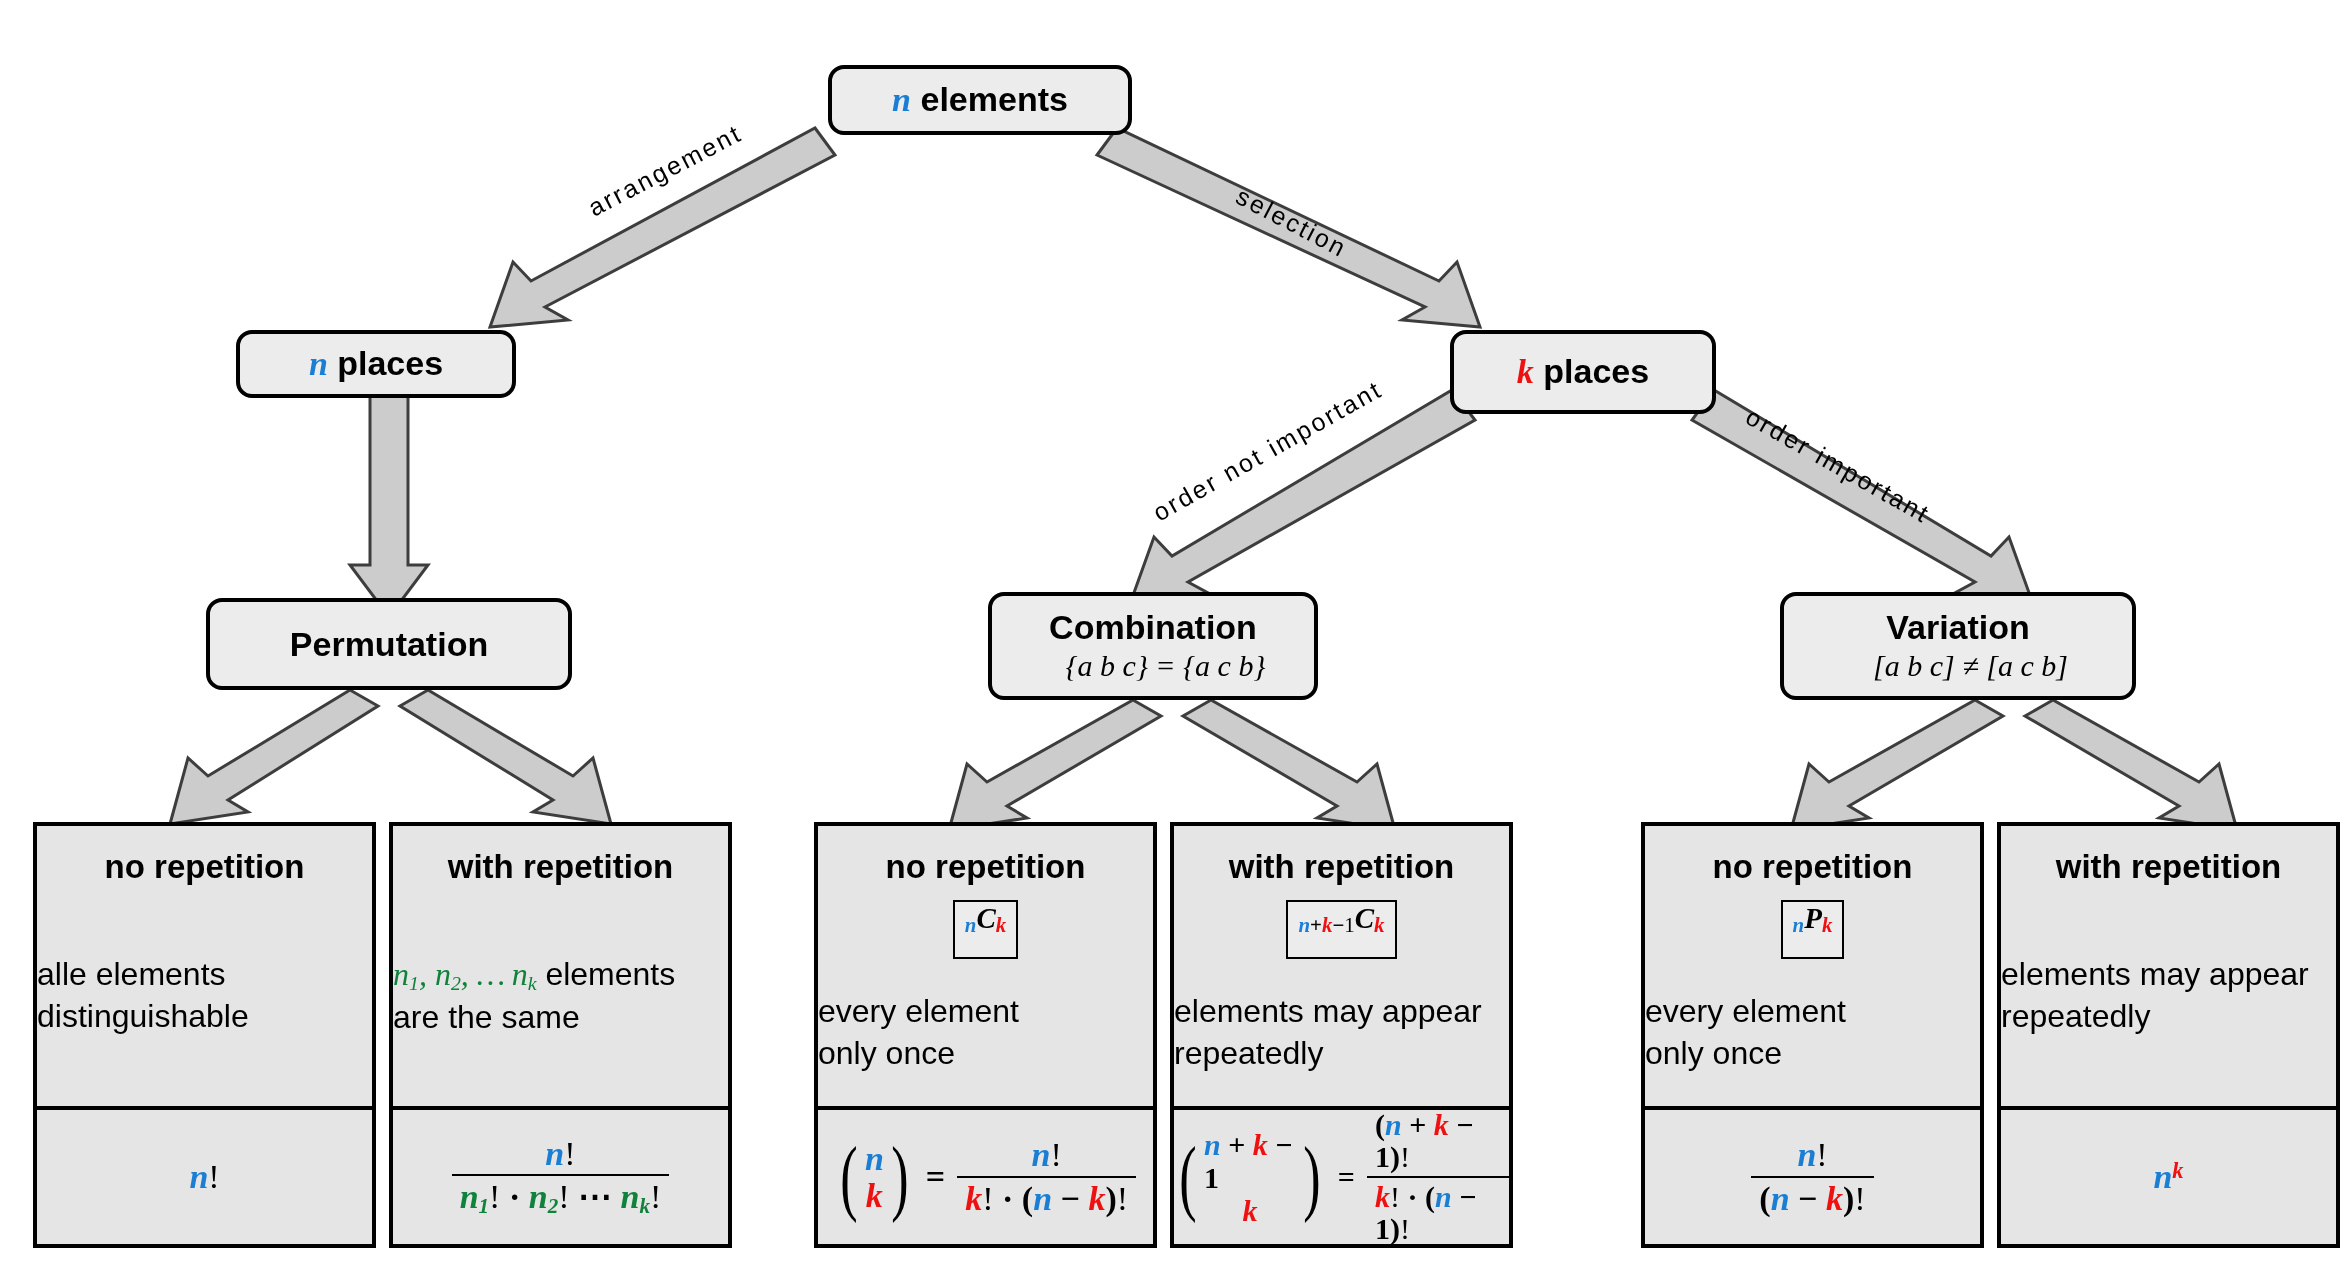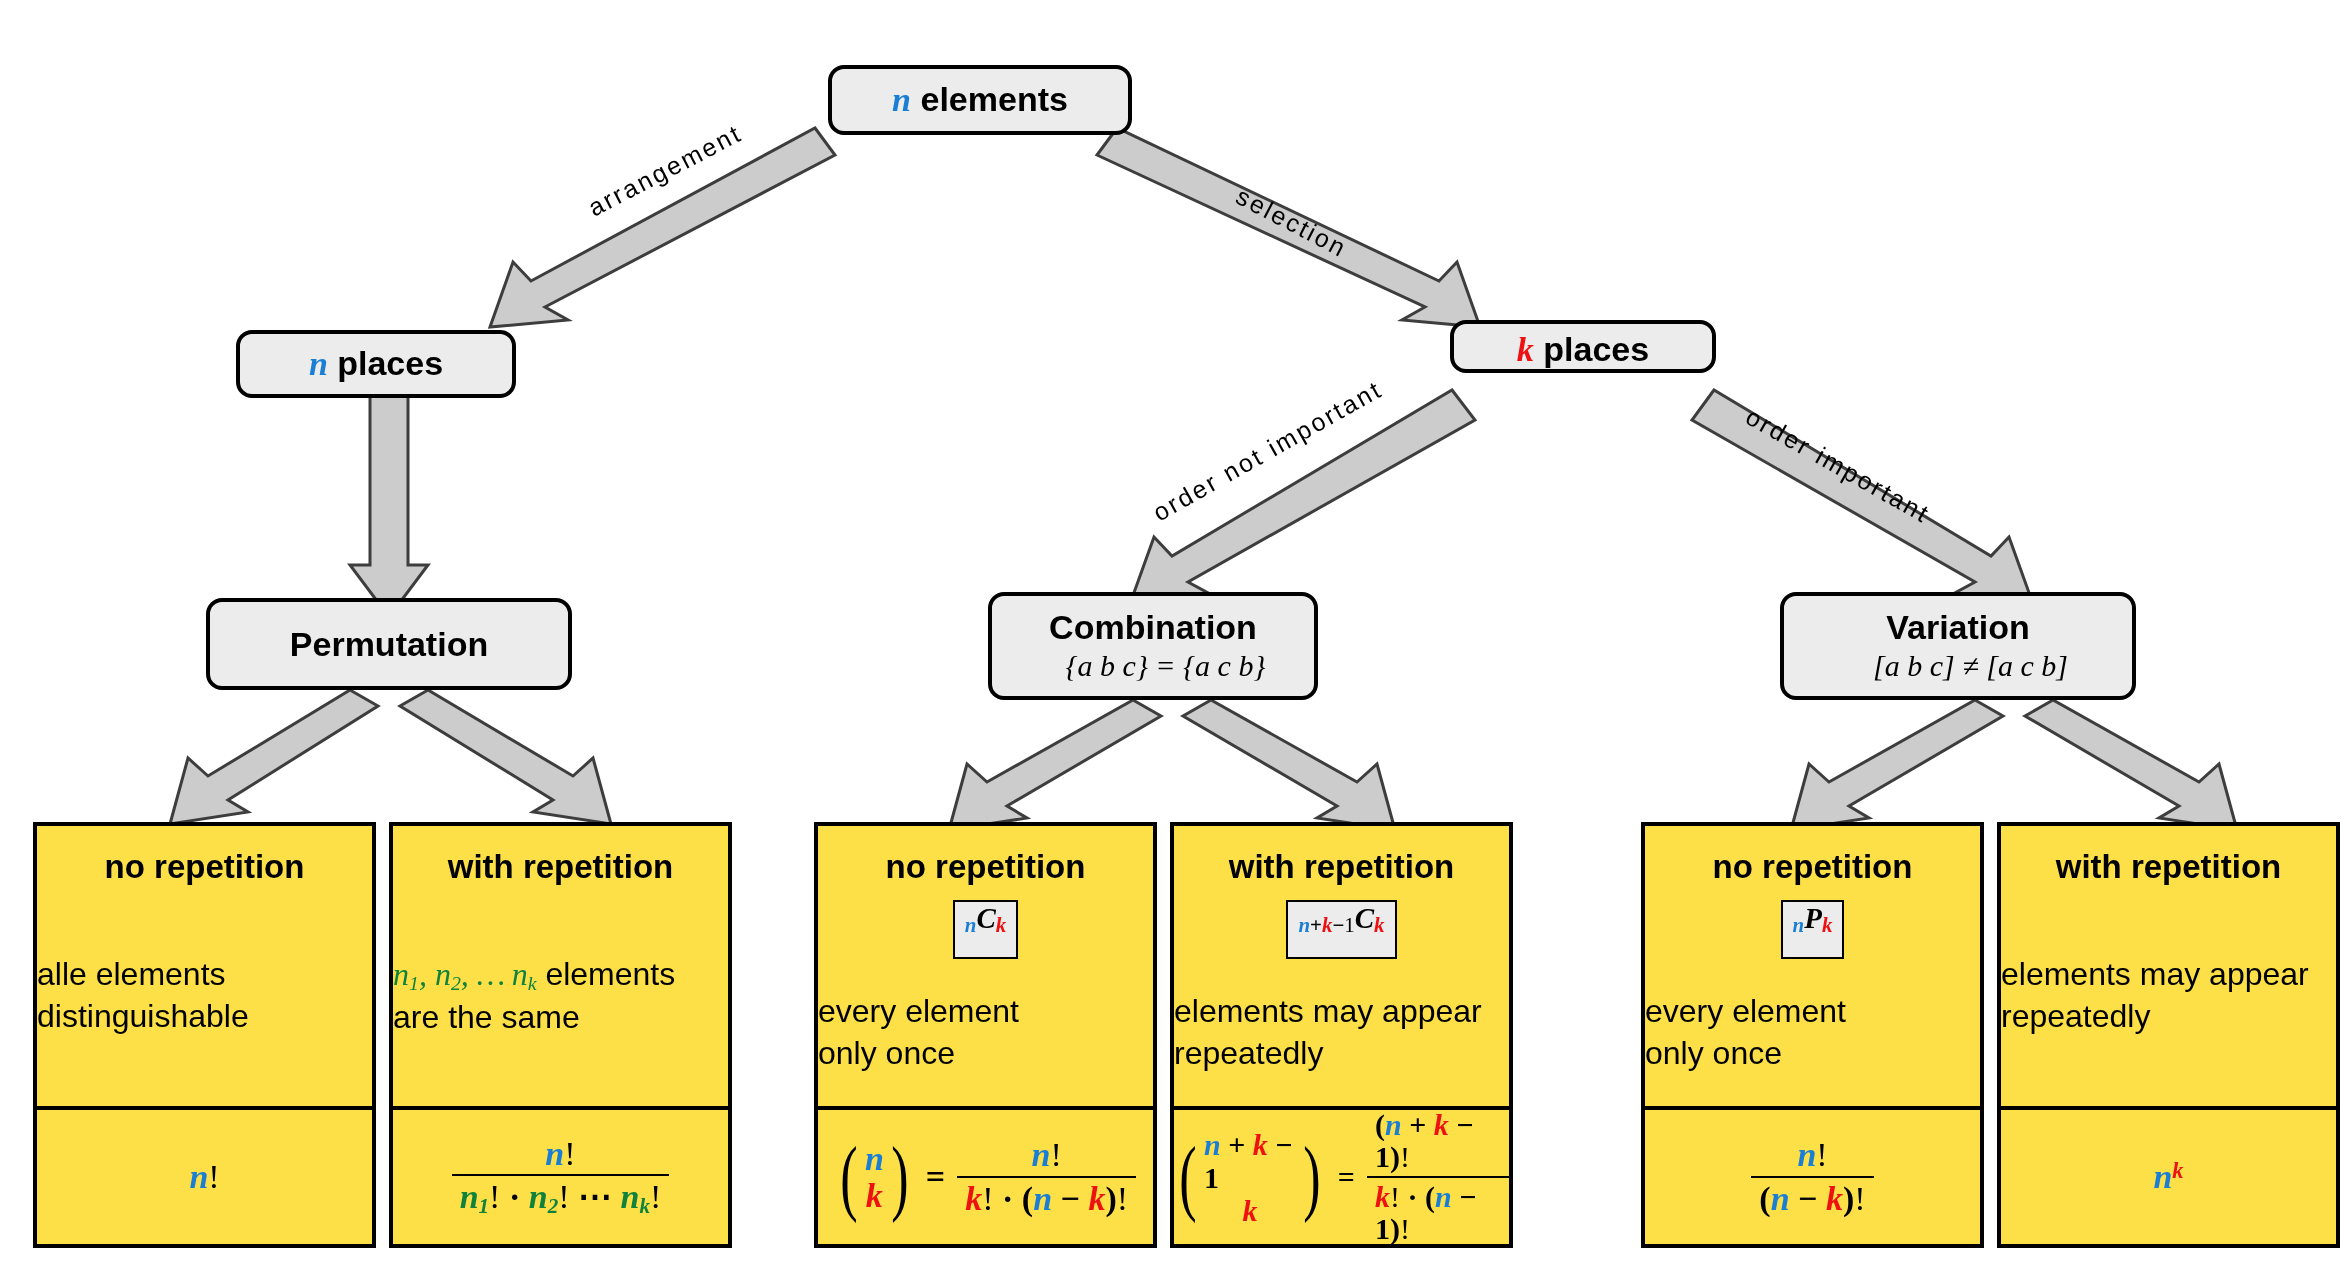--- a/index.html
+++ b/index.html
@@ -16,21 +16,21 @@
     display:flex;flex-direction:column;
     align-items:center;justify-content:center;
     text-align:center;
     z-index:5;
   }
   .node .ttl{font-weight:bold;font-size:34px;line-height:1.12;white-space:nowrap;}
   .node .sub{font-family:"Liberation Serif",serif;font-style:italic;font-size:30px;line-height:1.2;margin-top:2px;white-space:nowrap;margin-left:25px;}
 
   .leafbox{
     position:absolute;
-    background:#fde047;
+    background:#e5e5e5;
     border:4px solid #000;
     box-sizing:border-box;
     display:flex;flex-direction:column;
     z-index:5;
   }
   .leaf-top{
     flex:1 1 auto;
     display:flex;flex-direction:column;
     align-items:center;
     padding-top:22px;
@@ -135,21 +135,21 @@
       <span class="mi blue">n</span><span> elements</span>
     </div>
   </div>
 
   <div class="node" style="left:236px;top:330px;width:280px;height:68px;">
     <div class="ttl">
       <span class="mi blue">n</span><span> places</span>
     </div>
   </div>
 
-  <div class="node" style="left:1450px;top:320px;width:266px;height:53px;justify-content:flex-end;">
+  <div class="node" style="left:1450px;top:330px;width:266px;height:84px;">
     <div class="ttl">
       <span class="mi red">k</span><span> places</span>
     </div>
   </div>
 
   <div class="node" style="left:206px;top:598px;width:366px;height:92px;">
     <div class="ttl">Permutation</div>
   </div>
 
   <div class="node" style="left:988px;top:592px;width:330px;height:108px;">

